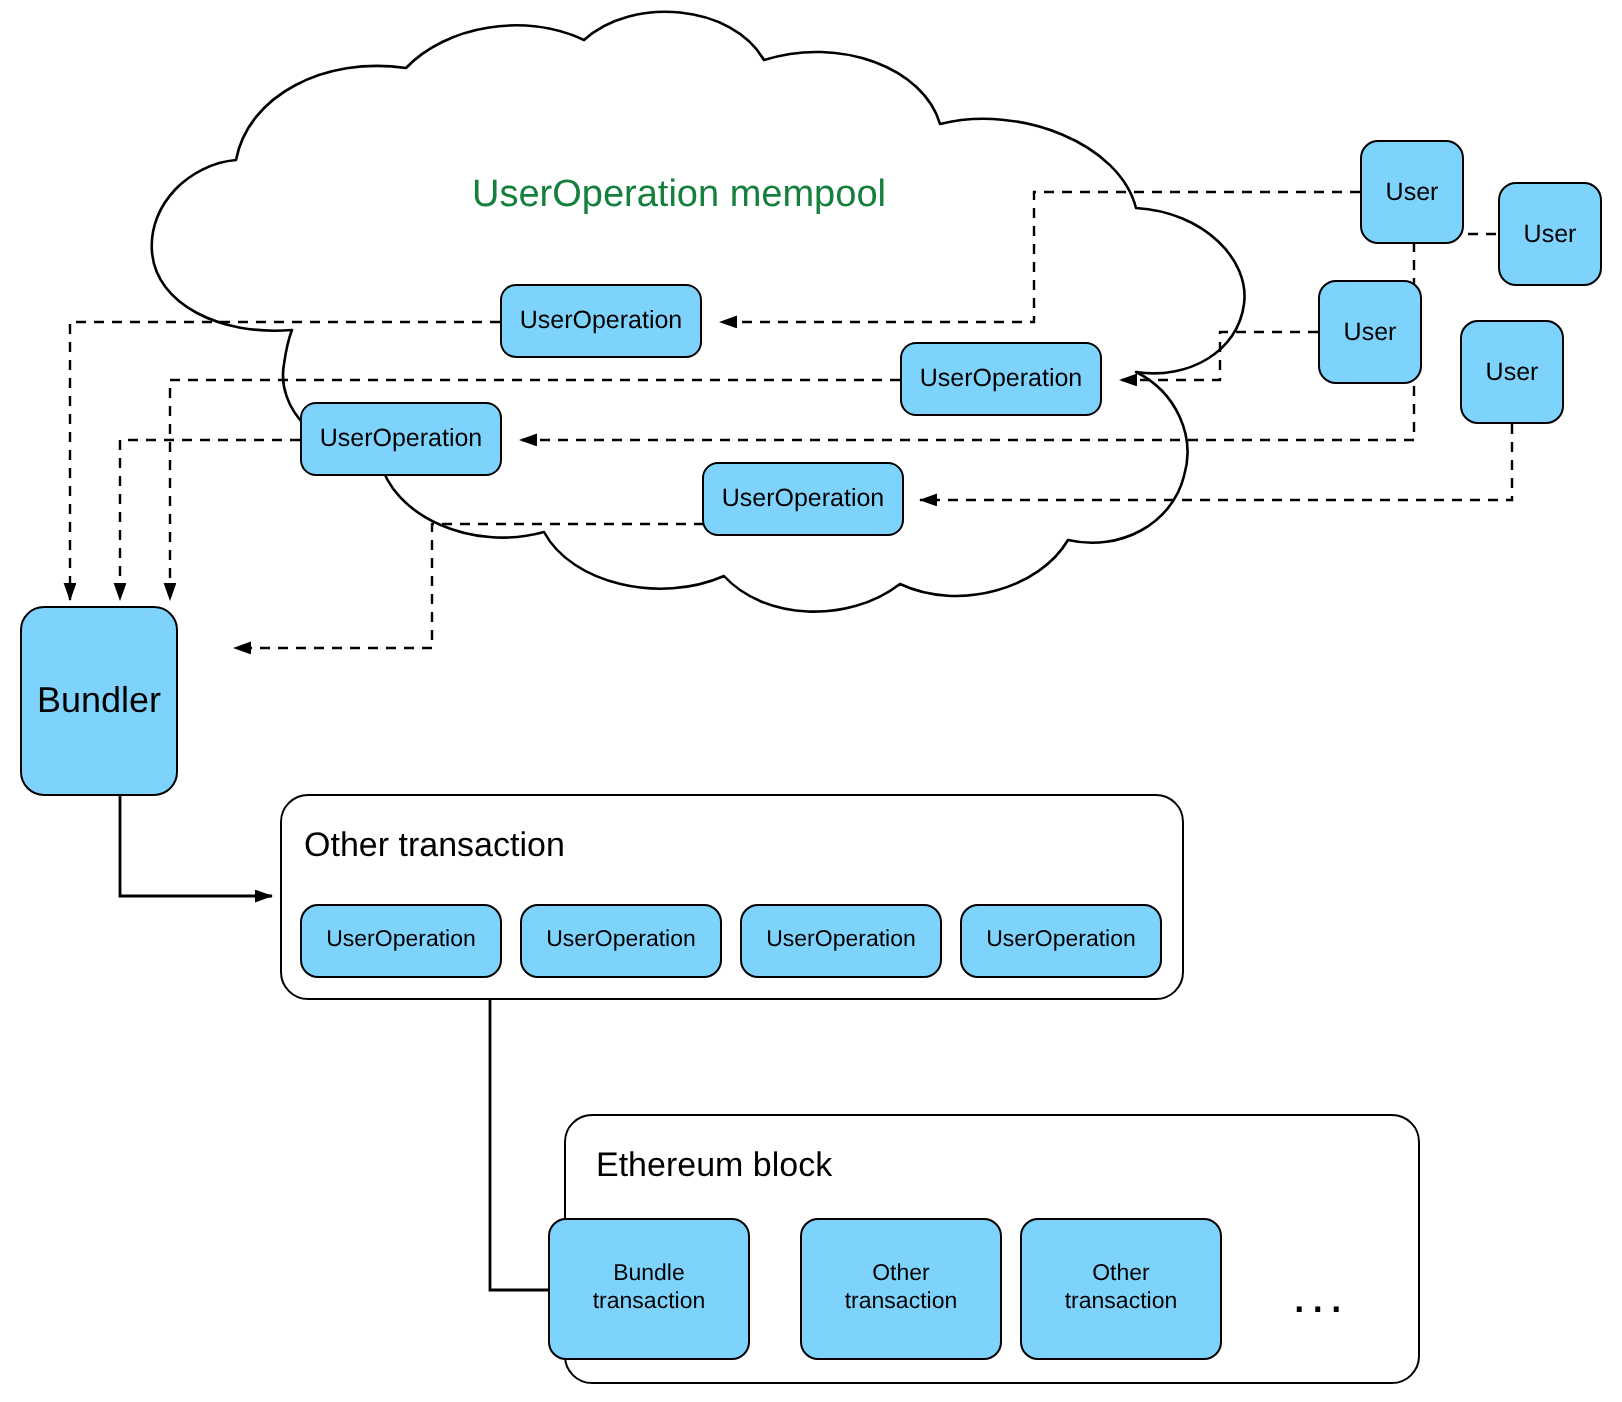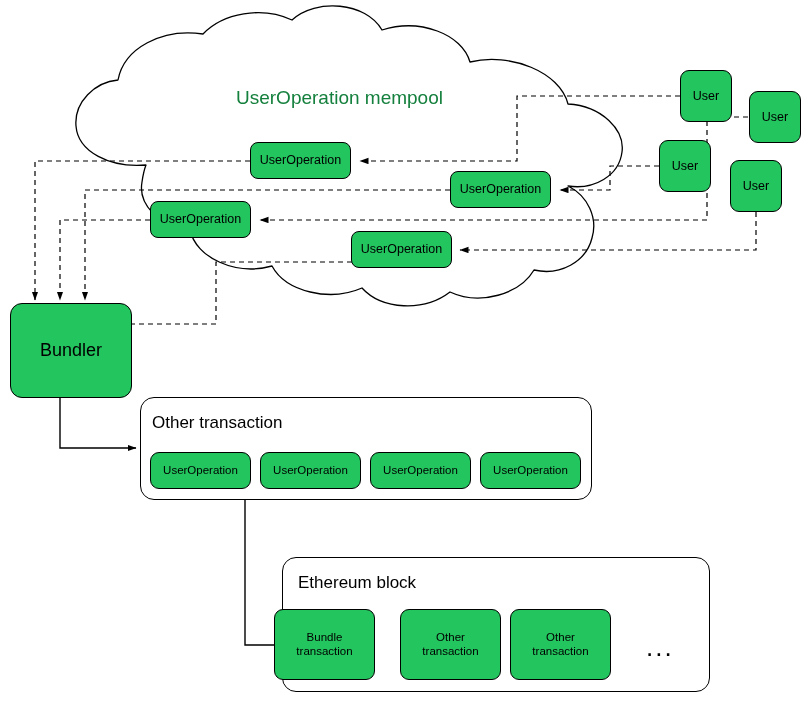--- a/index.html
+++ b/index.html
@@ -23,21 +23,21 @@
     position: absolute;
     left: 0;
     top: 0;
     width: 811px;
     height: 701px;
     pointer-events: none;
   }
   .node {
     position: absolute;
     box-sizing: border-box;
-    background: #22c55e;
+    background: #7dd3fc;
     border: 1px solid #000000;
     border-radius: 9px;
     display: flex;
     align-items: center;
     justify-content: center;
     text-align: center;
     line-height: 1.15;
     color: #000000;
   }
   .uop {
@@ -169,21 +169,21 @@
   </div>
 
   <div class="node user" style="left:659px; top:140px; width:52px; height:52px;">
     <span>User</span>
   </div>
 
   <div class="node user" style="left:730px; top:160px; width:52px; height:52px;">
     <span>User</span>
   </div>
 
-  <div class="node bundler" style="left:10px; top:303px; width:122px; height:95px;">
+  <div class="node bundler" style="left:10px; top:303px; width:79px; height:95px;">
     <span>Bundler</span>
   </div>
 
   <div class="container" style="left:140px; top:397px; width:452px; height:103px;"></div>
 
   <div class="container-title" style="left:152px; top:413px;">Other transaction</div>
 
   <div class="node tx" style="left:150px; top:452px; width:101px; height:37px;">
     <span>UserOperation</span>
   </div>

